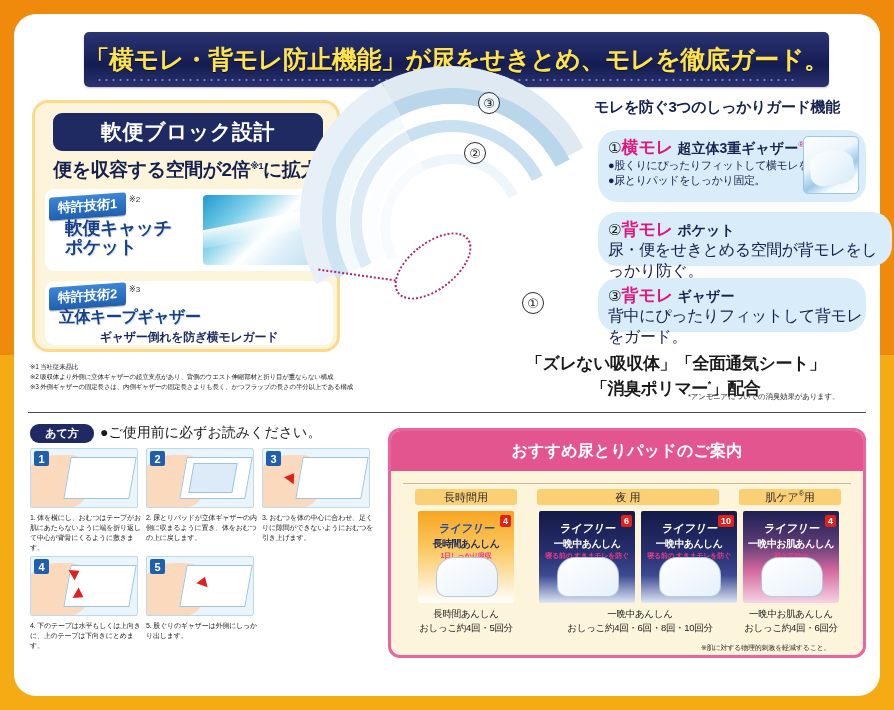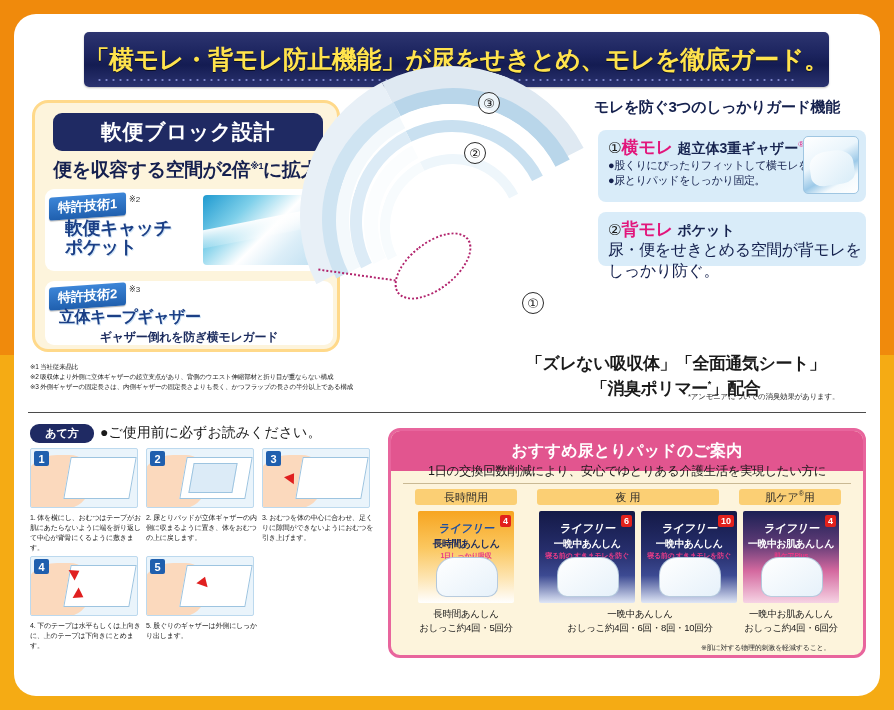--- a/index.html
+++ b/index.html
@@ -165,24 +165,24 @@
 
   
   .right-title {
     position: absolute; left: 594px; top: 98px;
     font-size: 15px; font-weight: bold; color: #14204d;
     letter-spacing: -0.4px;
   }
   .guard-item {
     position: absolute;
     background: #d9ecf9;
-    border-radius: 8px;
+    border-radius: 20px;
   }
   .g1 { left: 598px; top: 130px; width: 268px; height: 72px; }
-  .g2 { left: 598px; top: 212px; width: 268px; height: 54px; }
+  .g2 { left: 598px; top: 212px; width: 294px; height: 54px; }
   .g3 { left: 598px; top: 278px; width: 268px; height: 54px; }
   .g-head {
     position: absolute; left: 10px; top: 6px;
     font-size: 15px; color: #1b2a5e; white-space: nowrap;
   }
   .g-head .num { font-size: 15px; color: #1a1a1a; }
   .g-head .kw {
     color: #e2157b; font-weight: bold; font-size: 17px;
   }
   .g-head .tail { font-weight: bold; color: #16234f; font-size: 14px; }
@@ -451,20 +451,26 @@
     <div class="g-thumb"></div>
   </div>
 
   <div class="guard-item g2">
     <div class="g-head">
       <span class="num">②</span><span class="kw">背モレ</span>&nbsp;<span class="tail">ポケット</span>
     </div>
     <div class="g-desc">尿・便をせきとめる空間が背モレをしっかり防ぐ。</div>
   </div>
 
+  <div class="guard-item g3">
+    <div class="g-head">
+      <span class="num">③</span><span class="kw">背モレ</span>&nbsp;<span class="tail">ギャザー</span>
+    </div>
+    <div class="g-desc">背中にぴったりフィットして背モレをガード。</div>
+  </div>
 
   <div class="features">
     <div>「ズレない吸収体」「全面通気シート」</div>
     <div>
       <span>「消臭ポリマー</span><sup>*</sup><span>」配合</span>
     </div>
   </div>
   <div class="features-note">*アンモニアについての消臭効果があります。</div>
 
   <div class="divider"></div>
@@ -510,21 +516,20 @@
     <div class="step-num">5</div>
   </div>
 
   <div class="step-text" style="left:30px; top:621px;">4. 下のテープは水平もしくは上向きに、上のテープは下向きにとめます。</div>
   <div class="step-text" style="left:146px; top:621px;">5. 股ぐりのギャザーは外側にしっかり出します。</div>
 
   <div class="pink-panel">
     <div class="pp-title">
       <span>おすすめ尿とりパッドのご案内</span>
     </div>
-    <div class="pp-lead">1日の交換回数削減により、安心でゆとりある介護生活を実現したい方に</div>
     <div class="pp-rule"></div>
 
     <div class="cat-tab" style="left:24px; width:102px;">
       <span>長時間用</span>
     </div>
     <div class="cat-tab" style="left:146px; width:182px;">
       <span>夜 用</span>
     </div>
     <div class="cat-tab" style="left:348px; width:102px;">
       <span><span>肌ケア</span><sup>®</sup><span>用</span></span>

